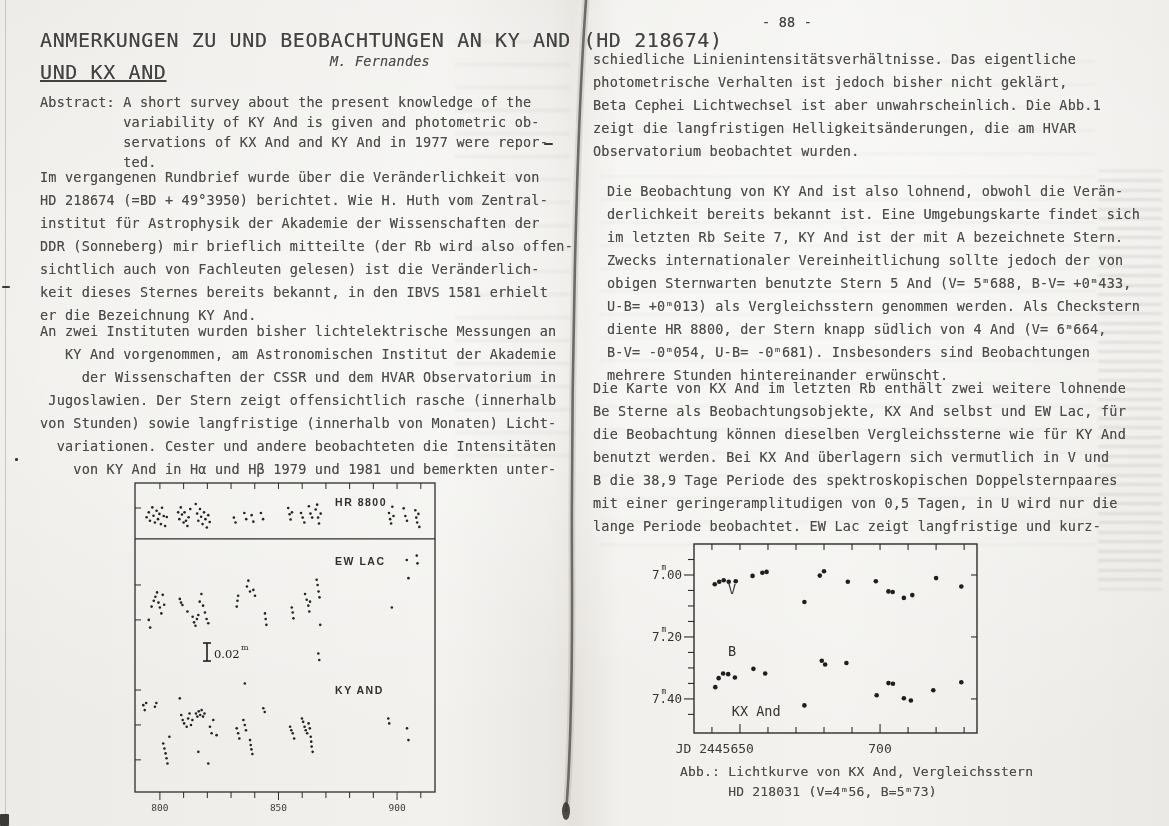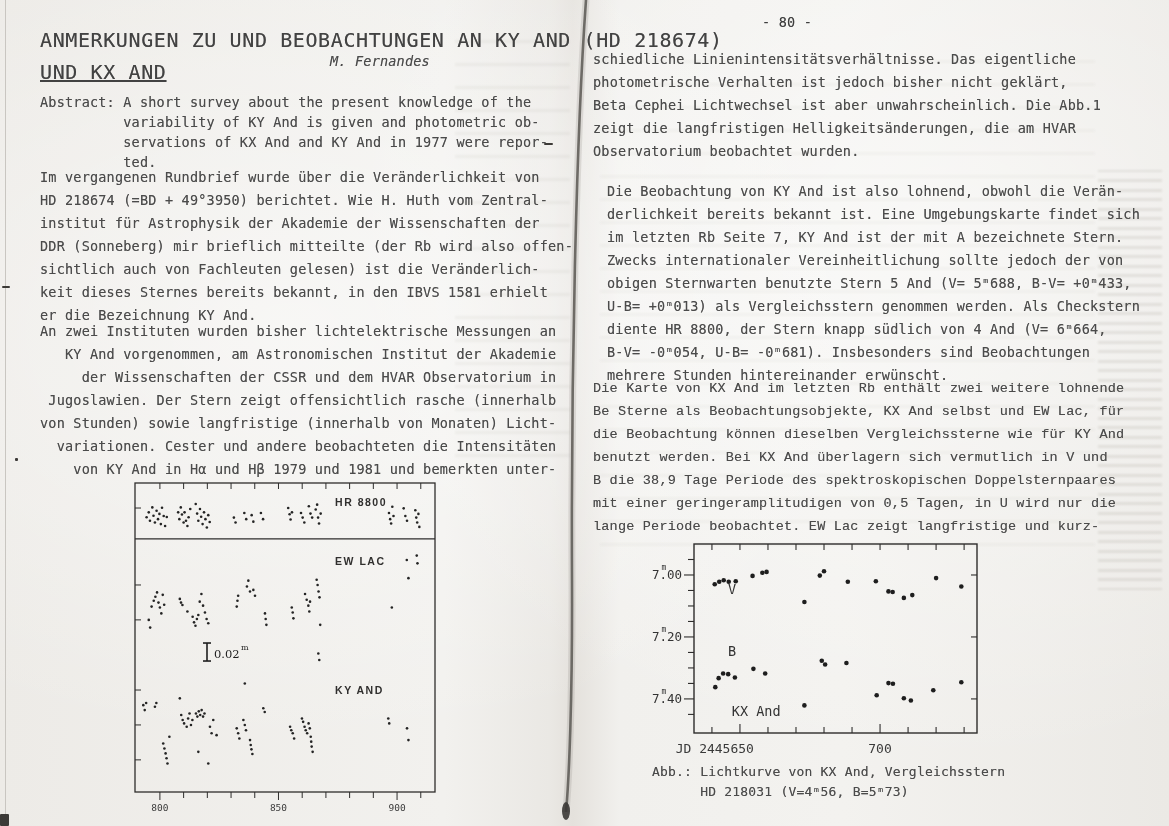--- a/index.html
+++ b/index.html
@@ -11,21 +11,21 @@
       radial-gradient(ellipse 800px 700px at 80% 30%, rgba(255,255,255,.55), rgba(255,255,255,0) 75%),
       linear-gradient(90deg,#edebe7 0%,#f2f1ee 38%,#eae8e4 47%,#e4e1dc 49%,#f1f0ed 53%,#f3f2ef 72%,#ebe9e5 100%);
     font-family:"DejaVu Sans Mono","Liberation Mono",monospace;
     color:#4b4b4b;
   }
   .txt{position:absolute;white-space:pre;font-size:13.5px;letter-spacing:.2px;
        text-shadow:0 0 .6px rgba(75,75,75,.55);}
   .lh23{line-height:23px}.lh20{line-height:20px}
   .title{font-size:20px;color:#424242;letter-spacing:.6px;}
   .pageno{font-size:13.5px;color:#3e3e3e;}
-  .caption{font-size:13px;line-height:20px;}
+  .caption{font-size:13px;line-height:20px;margin-left:28px;}
   svg{position:absolute;overflow:visible;}
   .speck{position:absolute;background:#3c3a37;border-radius:1px;}
   .ghost{position:absolute;pointer-events:none;filter:blur(1.1px);
          background:repeating-linear-gradient(180deg,#55503f 0 3px,transparent 3px 23px);}
   .edge-line{position:absolute;left:5px;top:0;width:1px;height:826px;background:#c9c6c1;}
 </style>
 </head>
 <body>
 
 <div class="scan">
@@ -286,36 +286,36 @@
         <circle cx="288.4387351778655" cy="270.08799999999997" r="1.3" fill="#242424"></circle>
         <line x1="87" y1="173.023" x2="87" y2="191.023" stroke="#1f1f1f" stroke-width="1.6"></line>
         <line x1="83" y1="173.023" x2="91" y2="173.023" stroke="#1f1f1f" stroke-width="1.6"></line>
         <line x1="83" y1="191.023" x2="91" y2="191.023" stroke="#1f1f1f" stroke-width="1.6"></line>
         <text x="94" y="188.023" font-family="&quot;DejaVu Serif&quot;,&quot;Liberation Serif&quot;,serif" font-size="11.5" fill="#1f1f1f">0.02</text>
         <text x="121" y="180.023" font-family="&quot;DejaVu Serif&quot;,&quot;Liberation Serif&quot;,serif" font-size="8" fill="#1f1f1f">m</text>
       </svg>
   </div>
 
   <div>
-    <div class="txt pageno" style="left:762px;top:14px;">- 80 -</div>
+    <div class="txt pageno" style="left:762px;top:14px;">- 88 -</div>
     <div class="txt lh23" style="left:593px;top:48px;">schiedliche Linienintensitätsverhältnisse. Das eigentliche
 photometrische Verhalten ist jedoch bisher nicht geklärt,
 Beta Cephei Lichtwechsel ist aber unwahrscheinlich. Die Abb.1
 zeigt die langfristigen Helligkeitsänderungen, die am HVAR
 Observatorium beobachtet wurden.</div>
     <div class="txt lh23" style="left:607px;top:180px;">Die Beobachtung von KY And ist also lohnend, obwohl die Verän-
 derlichkeit bereits bekannt ist. Eine Umgebungskarte findet sich
 im letzten Rb Seite 7, KY And ist der mit A bezeichnete Stern.
 Zwecks internationaler Vereinheitlichung sollte jedoch der von
 obigen Sternwarten benutzte Stern 5 And (V= 5ᵐ688, B-V= +0ᵐ433,
 U-B= +0ᵐ013) als Vergleichsstern genommen werden. Als Checkstern
 diente HR 8800, der Stern knapp südlich von 4 And (V= 6ᵐ664,
 B-V= -0ᵐ054, U-B= -0ᵐ681). Insbesonders sind Beobachtungen
 mehrere Stunden hintereinander erwünscht.</div>
-    <div class="txt lh23" style="left:593px;top:377px;font-family:Liberation Mono, monospace;">Die Karte von KX And im letzten Rb enthält zwei weitere lohnende
+    <div class="txt lh23" style="left:593px;top:377px;">Die Karte von KX And im letzten Rb enthält zwei weitere lohnende
 Be Sterne als Beobachtungsobjekte, KX And selbst und EW Lac, für
 die Beobachtung können dieselben Vergleichssterne wie für KY And
 benutzt werden. Bei KX And überlagern sich vermutlich in V und
 B die 38,9 Tage Periode des spektroskopischen Doppelsternpaares
 mit einer geringeramplitudigen von 0,5 Tagen, in U wird nur die
 lange Periode beobachtet. EW Lac zeigt langfristige und kurz-</div>
     <svg id="fig2" style="left:630px;top:535px;" width="380" height="230" viewBox="0 0 380 230">
         <rect x="64" y="9" width="283" height="189" fill="none" stroke="#2e2d2c" stroke-width="1.4"></rect>
         <line x1="81.93267326732666" y1="9" x2="81.93267326732666" y2="15" stroke="#2e2d2c" stroke-width="1.1"></line>
         <line x1="81.93267326732666" y1="198" x2="81.93267326732666" y2="192" stroke="#2e2d2c" stroke-width="1.1"></line>

